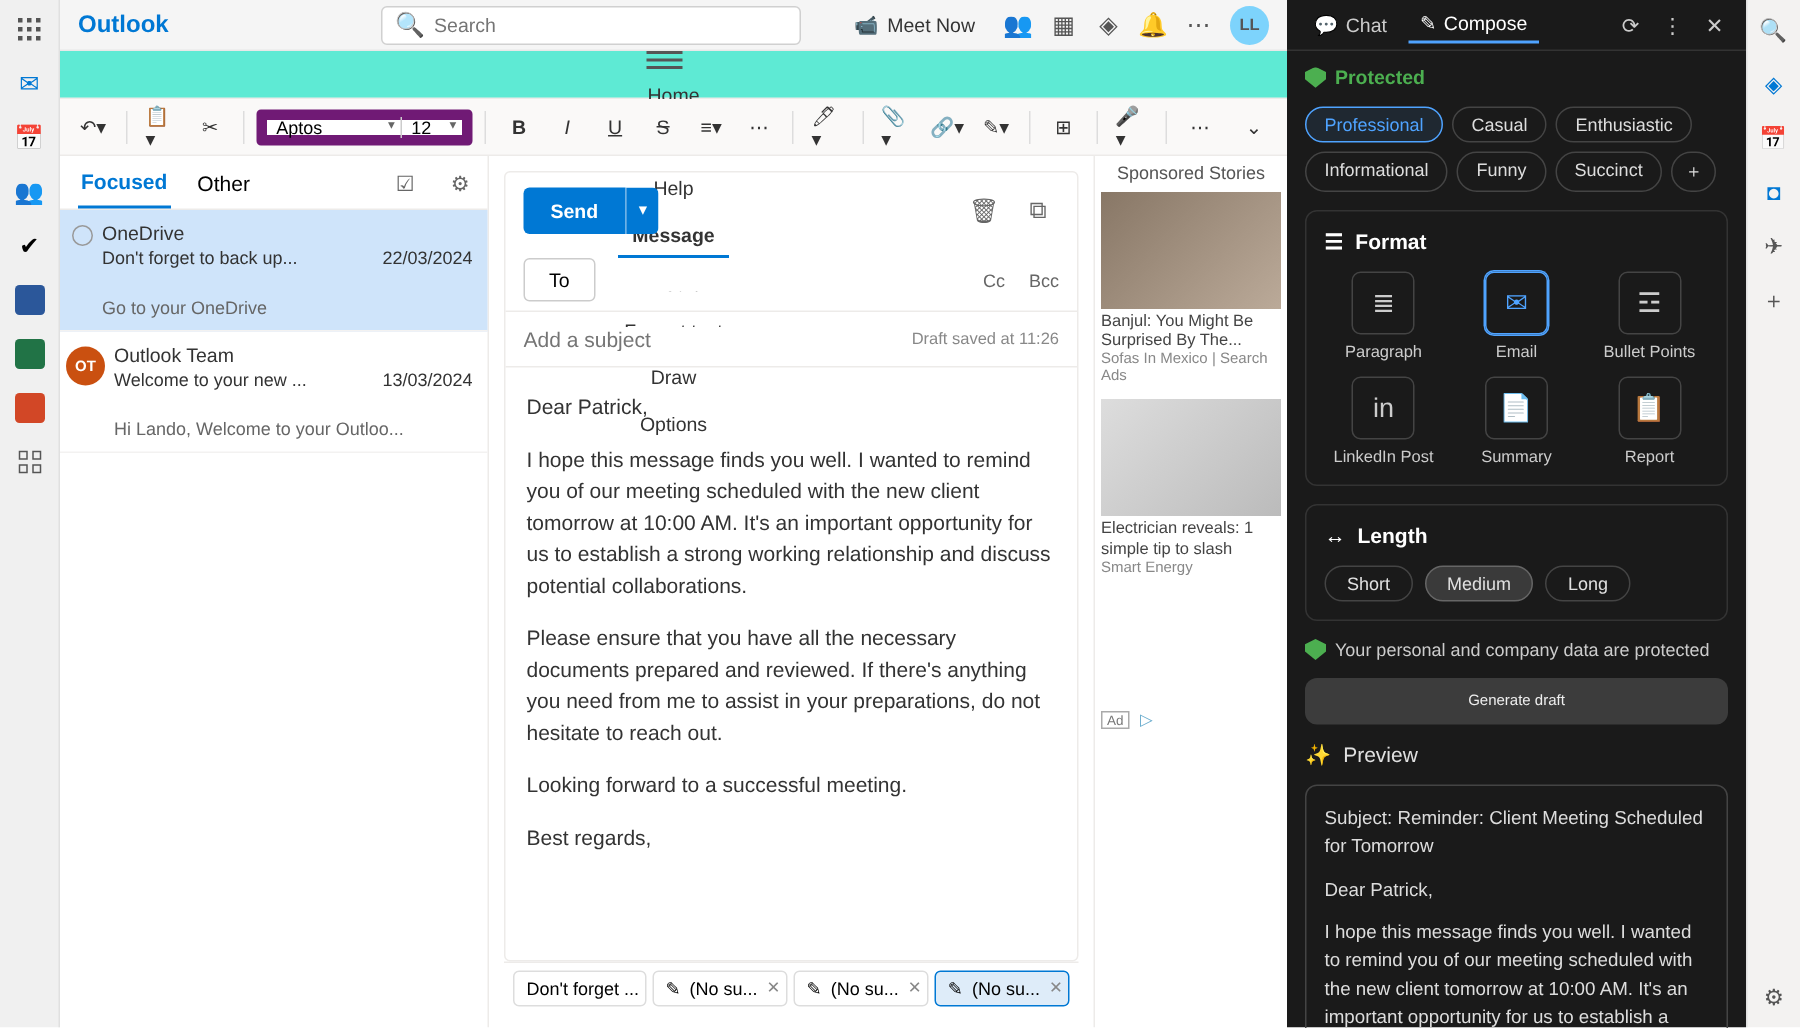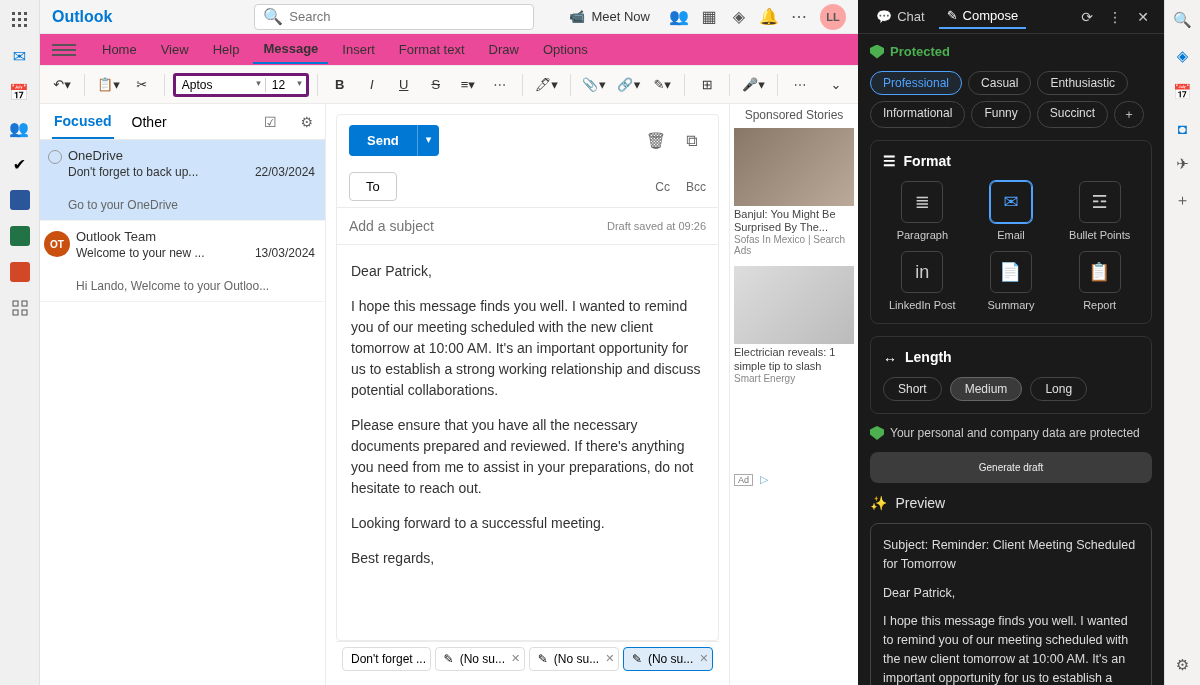--- a/index.html
+++ b/index.html
@@ -14,34 +14,34 @@
 .outlook { flex: 1; display: flex; flex-direction: column; min-width: 0; }
 
 
 .top-header { height: 34px; background: #f5f5f5; display: flex; align-items: center; padding: 0 12px; gap: 12px; border-bottom: 1px solid #e8e8e8; }
 .brand { color: #0078d4; font-weight: 600; font-size: 16px; }
 .search-box { flex: 0 0 280px; height: 26px; background: #fff; border: 1px solid #d0d0d0; border-radius: 4px; display: flex; align-items: center; padding: 0 8px; gap: 6px; margin-left: 130px; }
 .search-box input { border: none; outline: none; flex: 1; font-size: 13px; }
 .top-header .spacer { flex: 1; }
 .hdr-btn { display: flex; align-items: center; gap: 6px; font-size: 13px; color: #333; padding: 4px 8px; }
 .hdr-icon { width: 18px; height: 18px; display: flex; align-items: center; justify-content: center; color: #555; }
-.avatar { width: 26px; height: 26px; border-radius: 50%; background: #fca5a5; color: #555; display: flex; align-items: center; justify-content: center; font-size: 11px; font-weight: 600; }
-
-
-.ribbon-tabs { height: 32px; display: flex; align-items: center; gap: 4px; padding: 0 12px; background: #ec4899; border-bottom: 1px solid #edebe9; }
+.avatar { width: 26px; height: 26px; border-radius: 50%; background: #7dd3fc; color: #555; display: flex; align-items: center; justify-content: center; font-size: 11px; font-weight: 600; }
+
+
+.ribbon-tabs { height: 32px; display: flex; align-items: center; gap: 4px; padding: 0 12px; background: #5eead4; border-bottom: 1px solid #edebe9; flex-direction: column; }
 .hamburger { width: 24px; height: 24px; display: flex; flex-direction: column; justify-content: center; gap: 3px; margin-right: 12px; cursor: pointer; }
 .hamburger span { height: 2px; background: #555; }
 .tab { font-size: 13px; padding: 6px 10px; color: #333; cursor: pointer; }
 .tab.active { font-weight: 600; border-bottom: 2px solid #0078d4; }
 
 
 .toolbar { height: 38px; display: flex; align-items: center; gap: 4px; padding: 0 8px; background: #faf9f8; border-bottom: 1px solid #edebe9; }
 .tb-btn { height: 28px; min-width: 28px; display: flex; align-items: center; justify-content: center; padding: 0 4px; font-size: 13px; color: #333; border-radius: 3px; cursor: pointer; }
 .tb-sep { width: 1px; height: 22px; background: #ddd; margin: 0 4px; }
-.font-sel { display: flex; align-items: center; border: 3px solid #701a75; border-radius: 3px; height: 24px; background: #fff; }
+.font-sel { display: flex; align-items: center; border: 7px solid #701a75; border-radius: 3px; height: 24px; background: #fff; }
 .font-name { padding: 0 20px 0 6px; font-size: 12px; border-right: 1px solid #ccc; position: relative; width: 90px; }
 .font-size { padding: 0 16px 0 6px; font-size: 12px; width: 40px; position: relative; }
 .chev::after { content: '▾'; position: absolute; right: 4px; font-size: 9px; color: #666; }
 
 
 .body-split { flex: 1; display: flex; min-height: 0; }
 
 
 .msg-list { width: 286px; border-right: 1px solid #edebe9; display: flex; flex-direction: column; }
 .list-tabs { height: 36px; display: flex; align-items: center; padding: 0 12px; gap: 16px; border-bottom: 1px solid #edebe9; }
@@ -295,21 +295,21 @@
             <div class="hdr-gray-icon">⧉</div>
           </div>
           <div class="to-row">
             <div class="to-btn">To</div>
             <input class="to-input" style="">
             <span class="cc-bcc">Cc</span>
             <span class="cc-bcc">Bcc</span>
           </div>
           <div class="subj-row-c">
             <input class="subj-input" placeholder="Add a subject" style="">
-            <span class="draft-saved">Draft saved at 09:26</span>
+            <span class="draft-saved">Draft saved at 11:26</span>
           </div>
           <div class="body-text">
             <p>Dear Patrick,</p>
             <p>I hope this message finds you well. I wanted to remind you of our meeting scheduled with the new client tomorrow at 10:00 AM. It's an important opportunity for us to establish a strong working relationship and discuss potential collaborations.</p>
             <p>Please ensure that you have all the necessary documents prepared and reviewed. If there's anything you need from me to assist in your preparations, do not hesitate to reach out.</p>
             <p>Looking forward to a successful meeting.</p>
             <p>Best regards,</p>
           </div>
         </div>
         <div class="draft-tabs">

